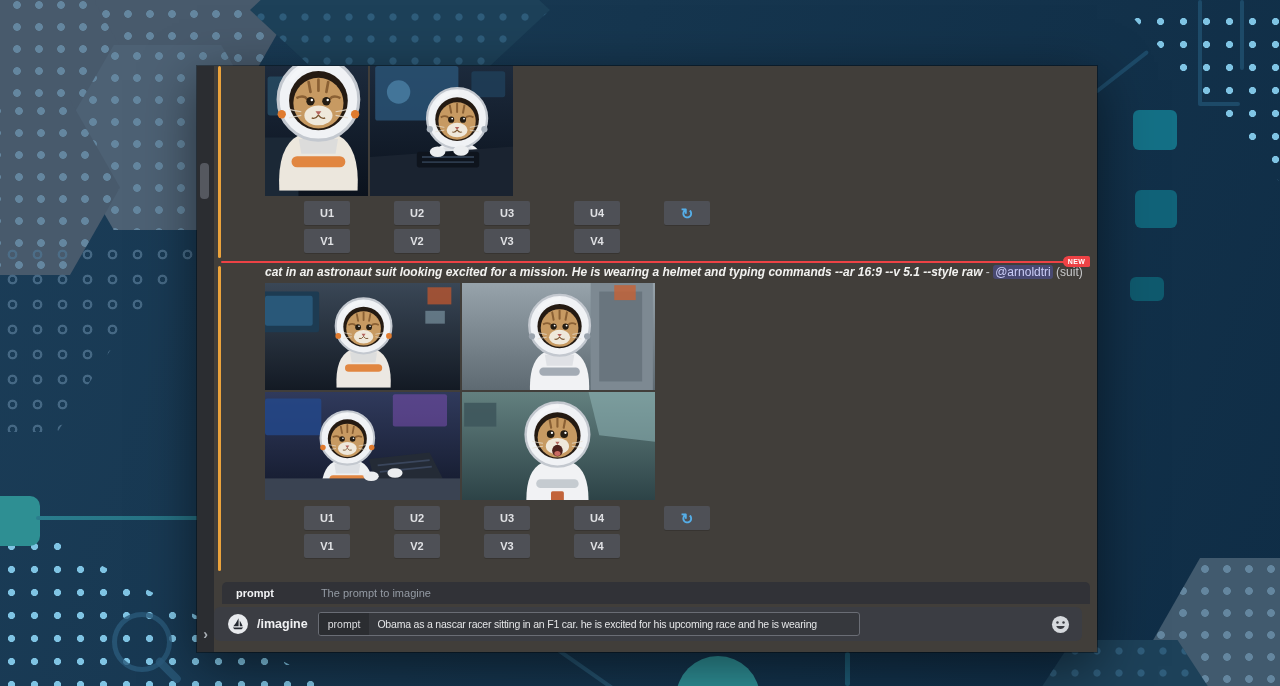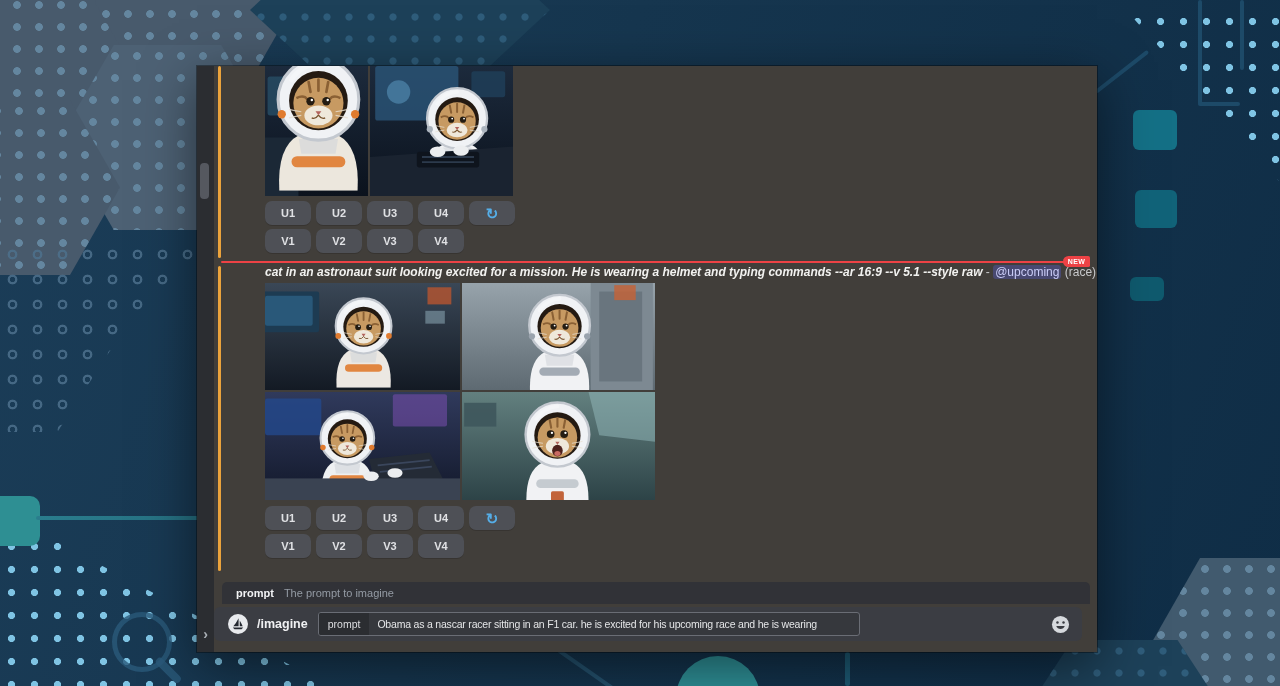--- a/index.html
+++ b/index.html
@@ -30,43 +30,43 @@
   #rail .chev{position:absolute;left:0;top:560px;width:17px;text-align:center;color:#aab0b6;font-size:14px;font-weight:bold;}
   .mention-bar{position:absolute;left:21px;width:3px;background:#eba33c;border-radius:2px;}
 
   
   #m1imgs{left:68px;top:0;display:flex;gap:2px;}
   .tile{display:block;background:#222;overflow:hidden;}
   #m1imgs svg{display:block;}
 
   
   .btn-row{position:absolute;display:flex;gap:5px;}
-  .mjbtn{width:46px;height:24px;background:#4e5056;border:none;border-radius:7px;color:#e0e1e4;
+  .mjbtn{width:46px;height:24px;background:#4e5056;border:none;border-radius:2px;color:#e0e1e4;
          font-family:"Liberation Sans",sans-serif;font-size:11px;font-weight:bold;cursor:pointer;
-         display:flex;align-items:center;justify-content:center;box-shadow:0 1px 0 rgba(0,0,0,.15);}
+         display:flex;align-items:center;justify-content:center;box-shadow:0 1px 0 rgba(0,0,0,.15);margin-left:39px;}
   .mjbtn .glyph{color:#55aee8;font-size:15px;font-weight:bold;line-height:1;}
 
   
   #divider{position:absolute;left:24px;top:195px;width:844px;height:2px;background:#ed4245;border-radius:1px;}
   #newbadge{position:absolute;left:866px;top:190px;width:27px;height:11px;background:#ed4245;border-radius:6px 2px 2px 6px;
             color:#fff;font-size:7px;font-weight:bold;letter-spacing:.4px;display:flex;align-items:center;justify-content:center;}
 
   
   #m2text{position:absolute;left:68px;top:199px;white-space:nowrap;font-size:12px;color:#c8c9cb;}
   #m2text .b{font-weight:bold;color:#f2f2f0;font-style:italic;}
   #m2text .mention{color:#cacdf8;background:rgba(88,101,242,.30);border-radius:3px;padding:0 2px;cursor:pointer;}
   #m2grid{position:absolute;left:68px;top:217px;width:390px;height:217px;display:grid;
           grid-template-columns:195px 193px;grid-template-rows:107px 108px;gap:2px;}
   #m2grid svg{width:100%;height:100%;display:block;}
 
   
   #optrow{position:absolute;left:25px;top:516px;width:868px;height:22px;background:#313237;border-radius:5px 5px 0 0;
           display:flex;align-items:center;padding:0 0 0 14px;box-sizing:border-box;gap:10px;}
   #optrow .oname{color:#f2f3f5;font-size:11px;font-weight:bold;}
-  #optrow .odesc{color:#949ba4;font-size:11px;}
+  #optrow .odesc{color:#949ba4;font-size:11px;margin-left:37px;}
   #inputbar{position:absolute;left:17px;top:541px;width:868px;height:34px;background:#3b3d43;border-radius:6px;
             display:flex;align-items:center;padding:0 12px 0 14px;box-sizing:border-box;}
   #avatar{width:20px;height:20px;border-radius:50%;background:#e8eaed;flex:0 0 auto;display:flex;align-items:center;justify-content:center;overflow:hidden;}
   #cmd{color:#f0f1f3;font-size:12.5px;font-weight:bold;margin:0 10px 0 9px;white-space:nowrap;}
   #parambox{width:540px;height:22px;border:1px solid #6a6d75;border-radius:3px;display:flex;align-items:center;overflow:hidden;background:rgba(0,0,0,.08);}
   #parambox .plabel{background:#2b2d31;color:#dddee1;font-size:10.5px;height:100%;display:flex;align-items:center;padding:0 9px;}
   #parambox .pvalue{color:#e4e5e7;font-size:10.5px;letter-spacing:-.2px;white-space:nowrap;overflow:hidden;padding:0 6px 0 8px;text-align:center;}
   #emojiBtn{margin-left:auto;width:19px;height:19px;cursor:pointer;flex:0 0 auto;}
 </style>
 </head>
@@ -210,21 +210,21 @@
   <div class="btn-row" style="left:68px;top:163px;">
     <button class="mjbtn">V1</button>
     <button class="mjbtn">V2</button>
     <button class="mjbtn">V3</button>
     <button class="mjbtn">V4</button>
   </div>
 
   <div id="divider"></div>
   <div id="newbadge">NEW</div>
 
-  <div id="m2text"><span class="b">cat in an astronaut suit looking excited for a mission. He is wearing a helmet and typing commands --ar 16:9 --v 5.1 --style raw</span><span> - </span><span class="mention">@upcoming</span><span> (race)</span></div>
+  <div id="m2text"><span class="b">cat in an astronaut suit looking excited for a mission. He is wearing a helmet and typing commands --ar 16:9 --v 5.1 --style raw</span><span> - </span><span class="mention">@arnoldtri</span><span> (suit)</span></div>
 
   <div id="m2grid">
     <svg class="tile" viewBox="0 0 180 100" preserveAspectRatio="none">
       <rect width="180" height="100" fill="url(#gDark)"></rect>
       <rect x="-5" y="8" width="55" height="38" rx="2" fill="#1d3b52"></rect>
       <rect x="0" y="12" width="44" height="28" rx="2" fill="#2e6387" opacity=".75"></rect>
       <rect x="150" y="4" width="22" height="16" fill="#b8552f" opacity=".8"></rect>
       <rect x="148" y="26" width="18" height="12" fill="#86a0ae" opacity=".6"></rect>
       <use href="#cat" x="52" y="4" width="78" height="94" style="--suit:#ece8e2;--accent:#e07b2f"></use>
     </svg>

